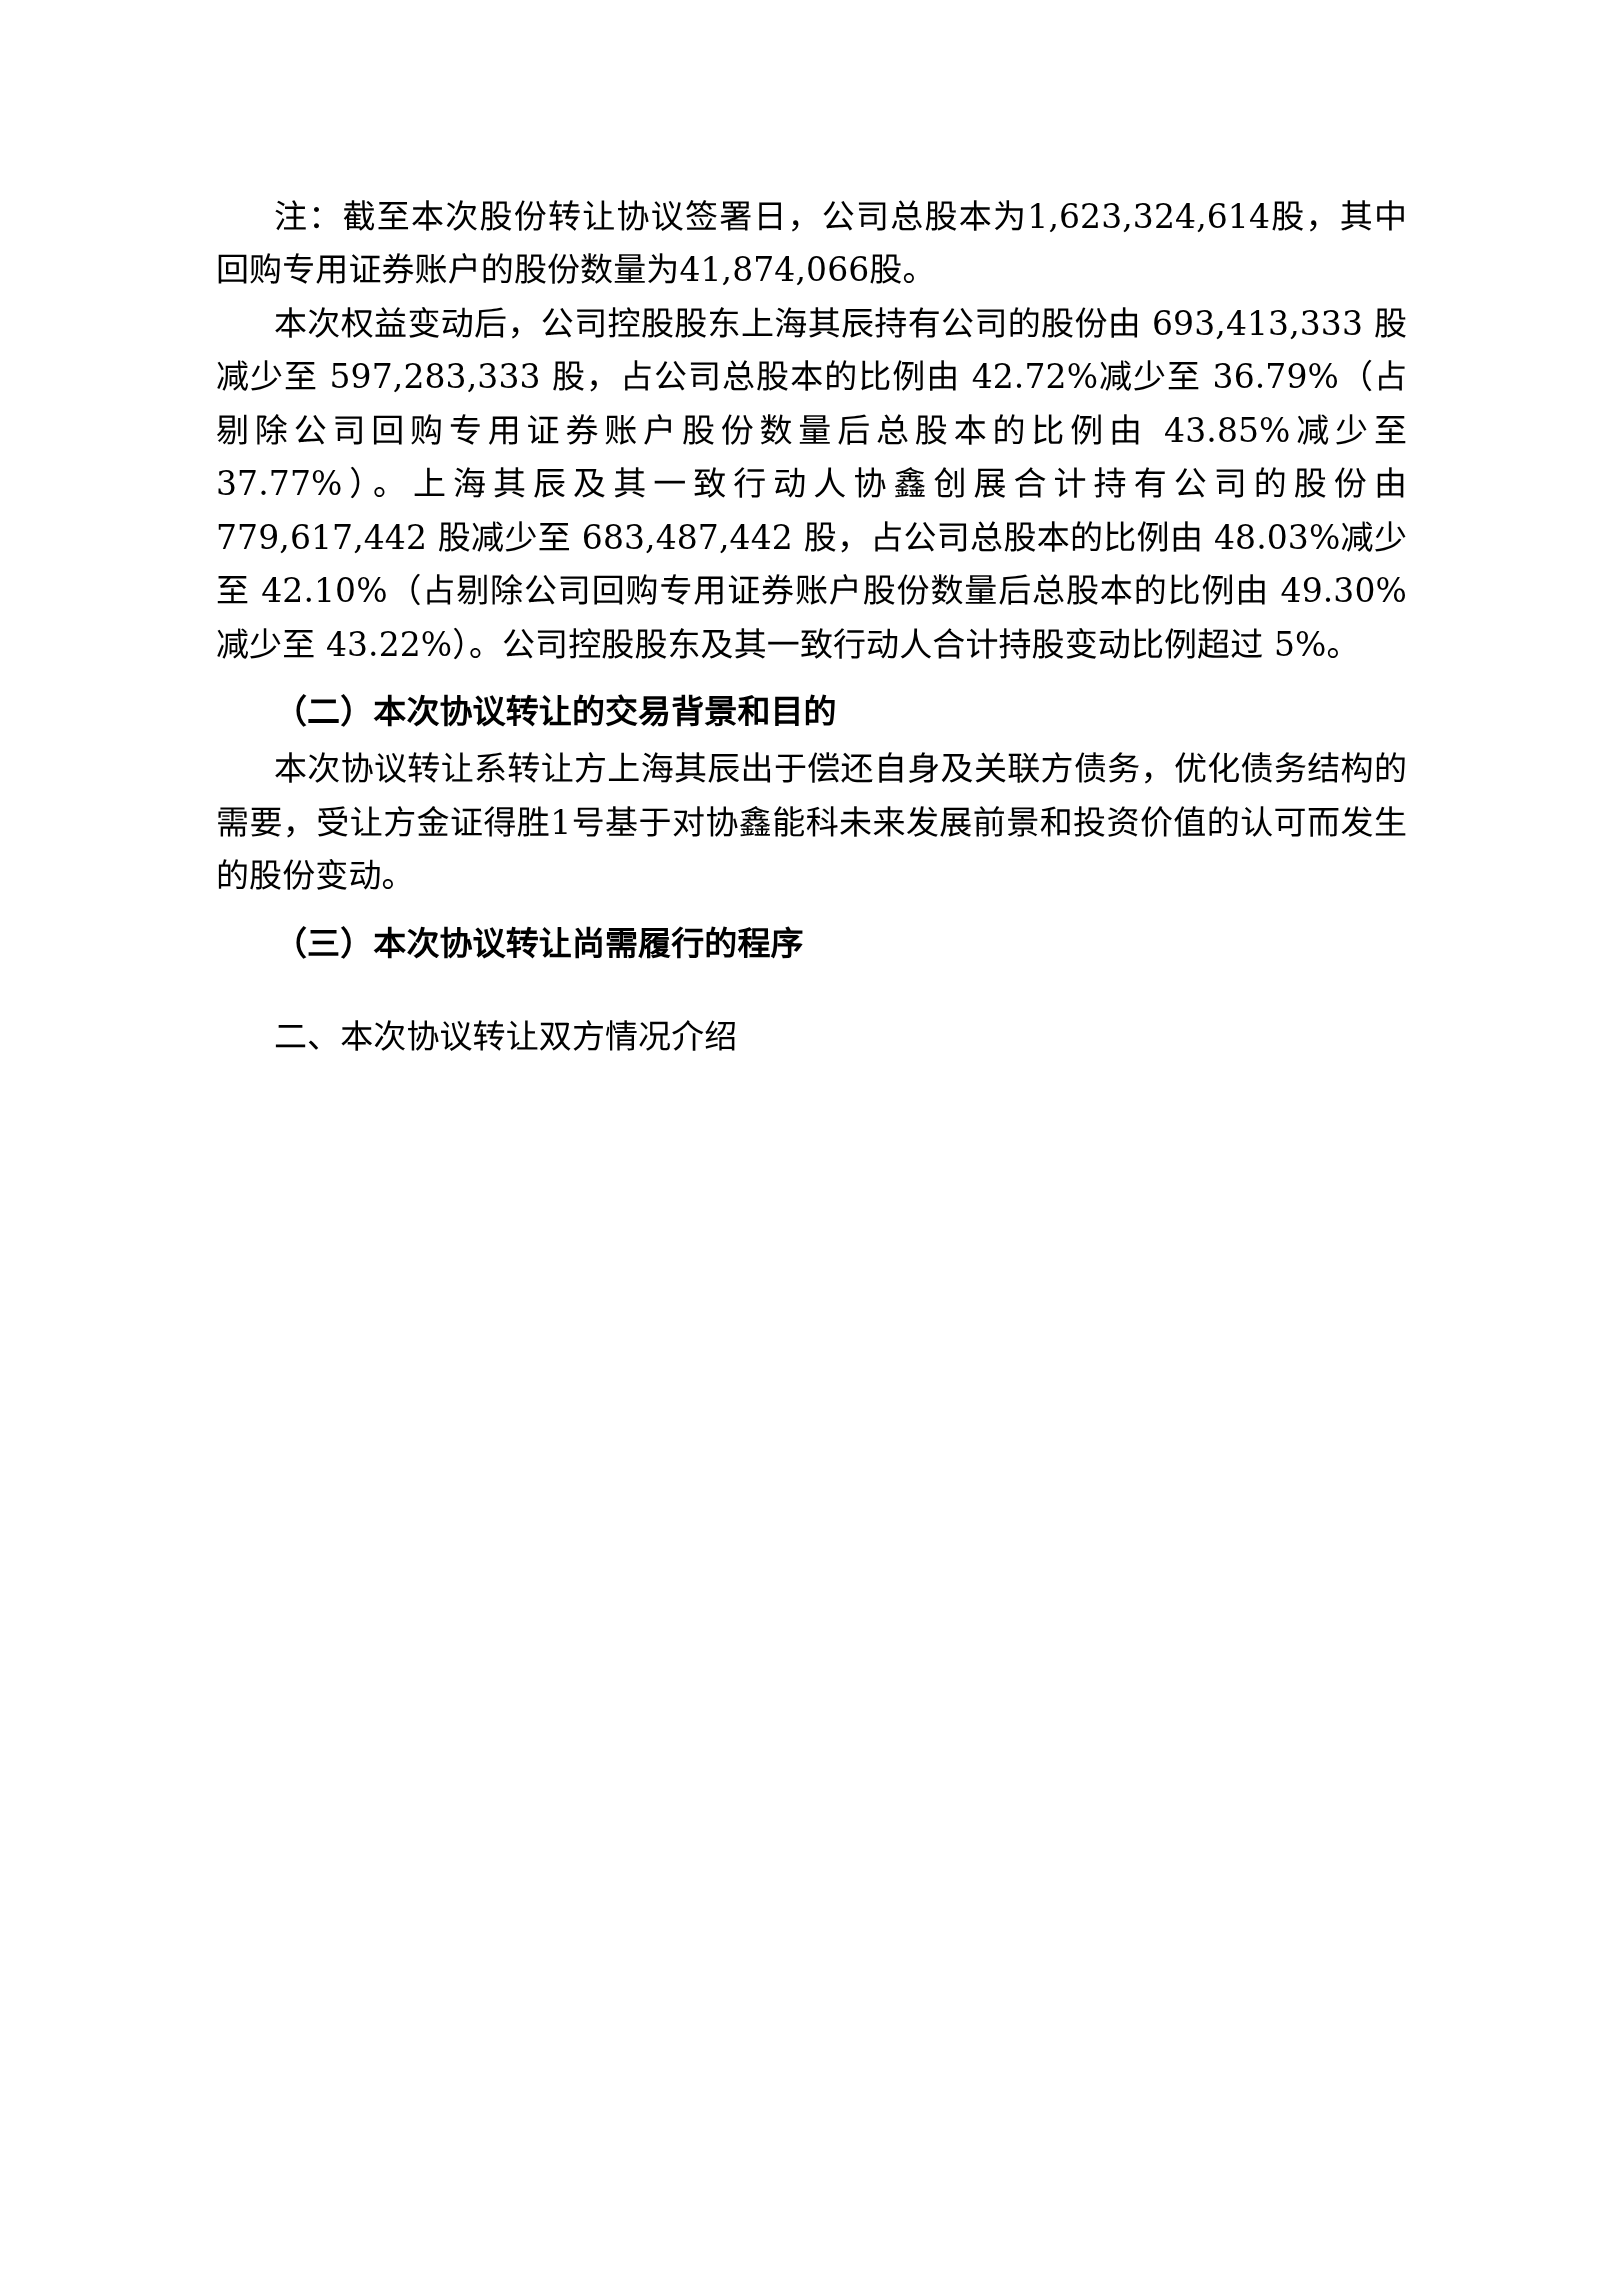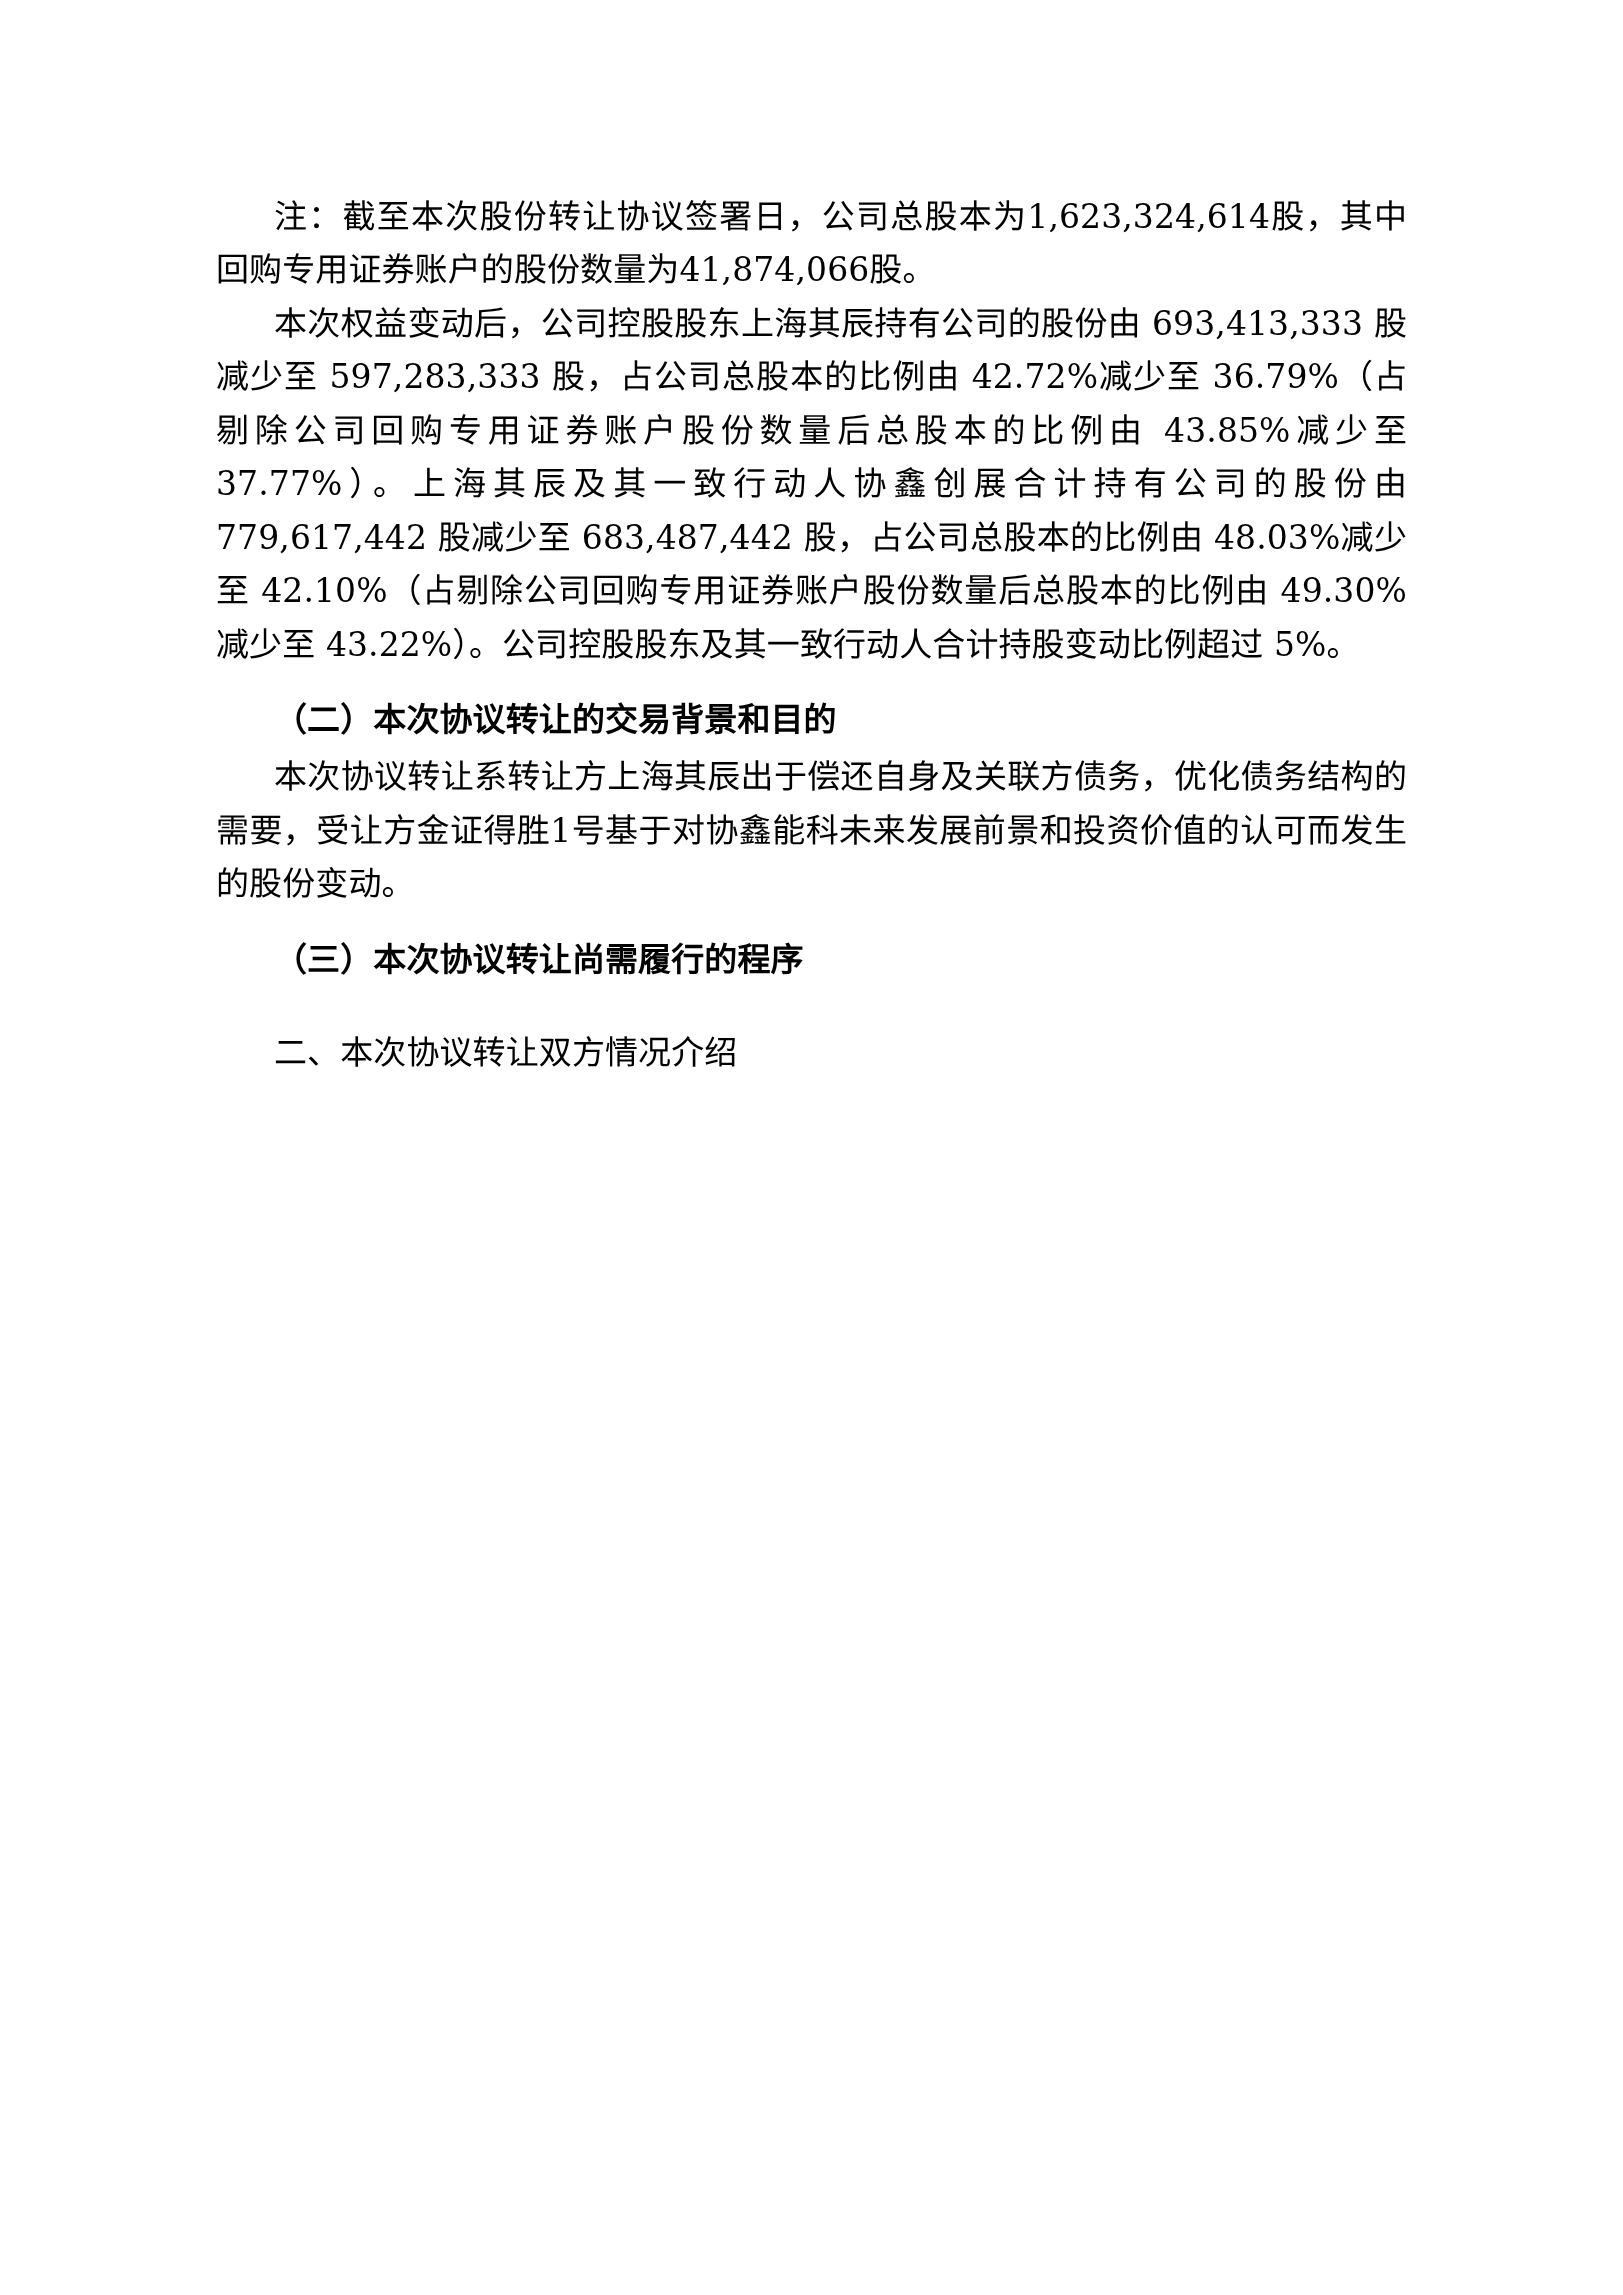--- a/index.html
+++ b/index.html
@@ -34,21 +34,21 @@
   }
   .indent {
     text-indent: 58px;
   }
   .note {
     text-indent: 58px;
   }
   .heading {
     text-indent: 58px;
     font-weight: bold;
-    margin-top: 22px;
+    margin-top: 14px;
     margin-bottom: 3.9px;
   }
   .heading-major {
     text-indent: 58px;
     font-weight: normal;
     margin-top: 40px;
   }
 </style>
 </head>
 <body>

